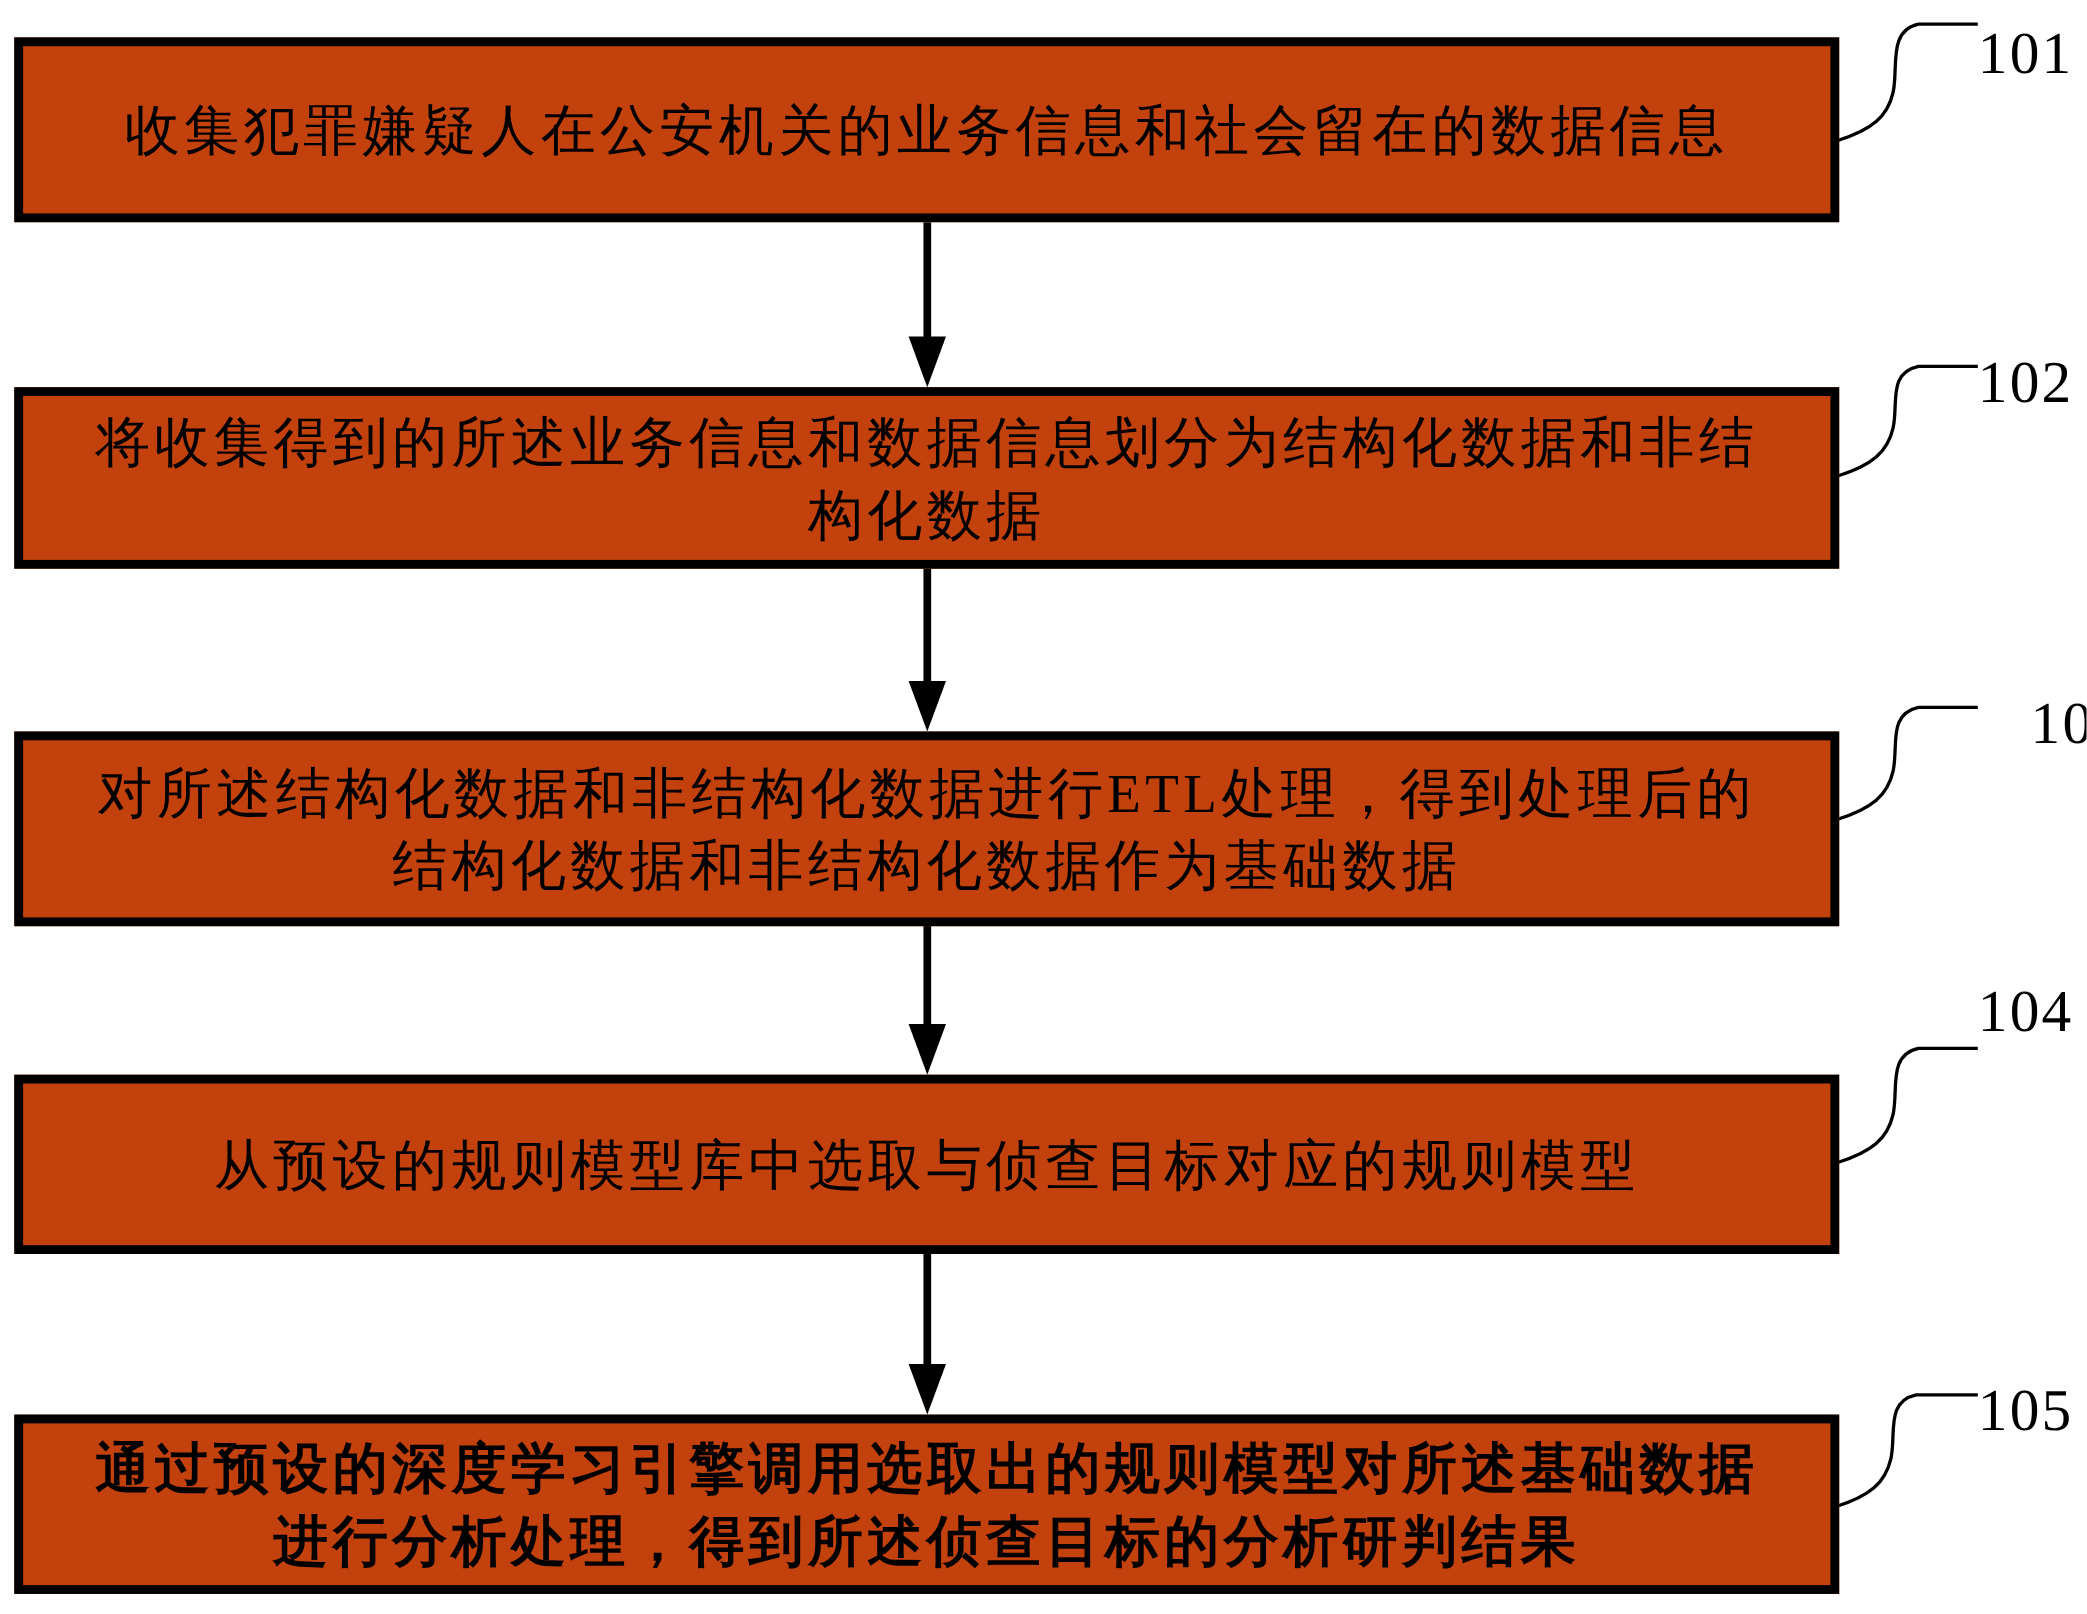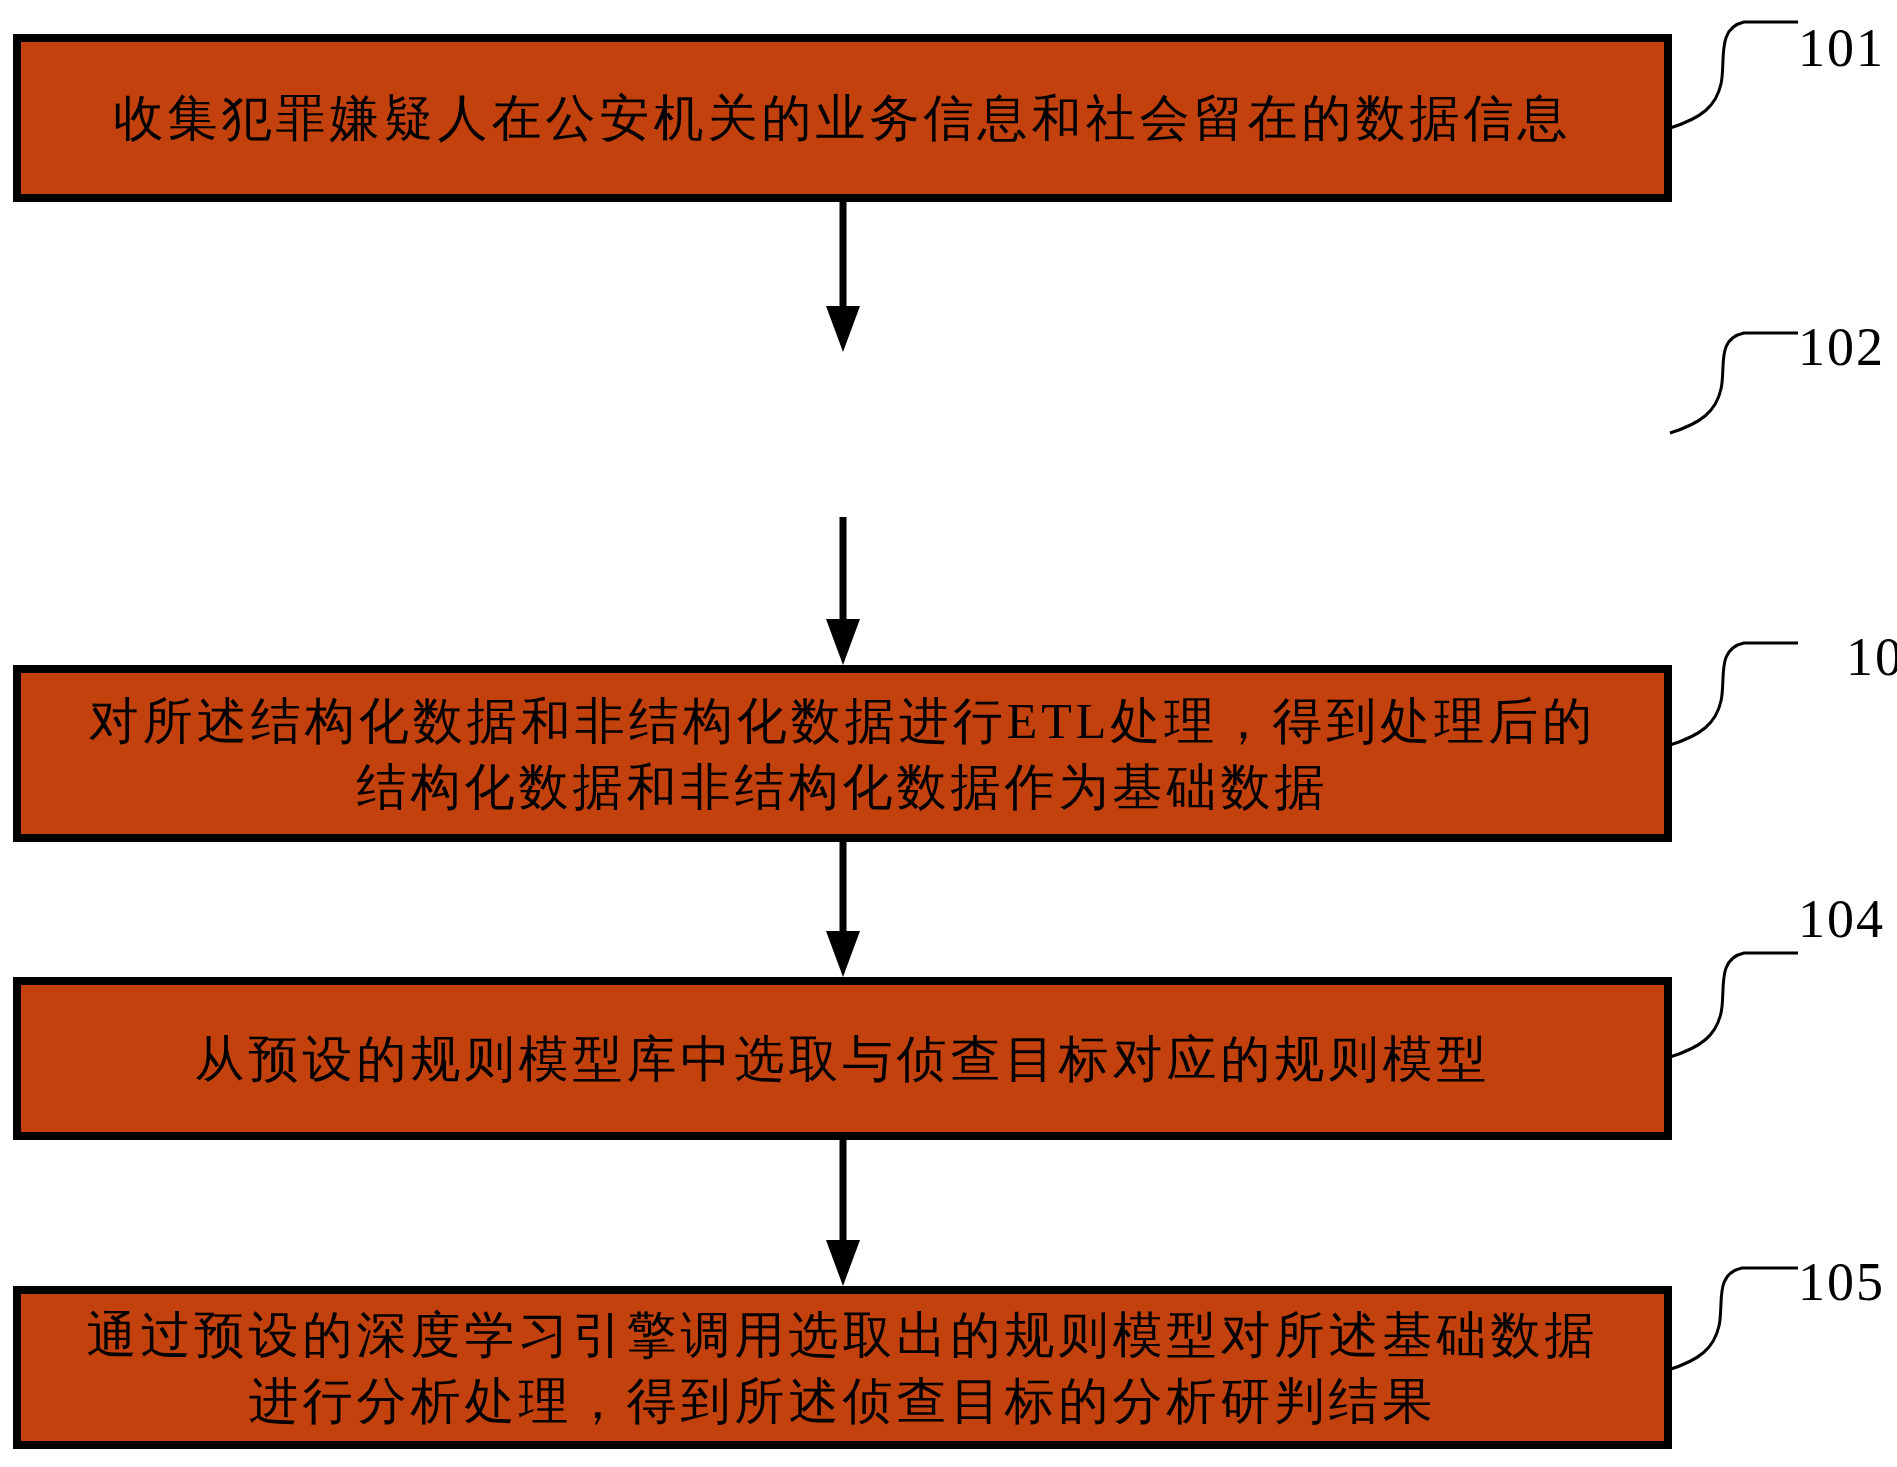--- a/index.html
+++ b/index.html
@@ -32,21 +32,21 @@
     font-size: 50px;
     line-height: 66px;
     letter-spacing: 4px;
     color: #000000;
     white-space: pre-line;
   }
   .box-1 { top: 34px;   height: 168px; }
   .box-2 { top: 352px;  height: 165px; }
   .box-3 { top: 665px;  height: 177px; }
   .box-4 { top: 977px;  height: 163px; }
-  .box-5 { top: 1286px; height: 163px; }
+  .box-5 { top: 1286px; height: 163px; font-weight: bold; }
 
   .ref-label {
     position: absolute;
     left: 1798px;
     width: 99px;
     font-size: 54px;
     line-height: 54px;
     color: #000000;
     text-align: left;
     letter-spacing: 2px;
@@ -100,20 +100,24 @@
 
     <path d="M1670,1057 C1702,1047 1716,1035 1721,1013 C1726,991 1716,959 1744,953 L1798,953" stroke="#000000" stroke-width="3" fill="none"></path>
 
     <path d="M1668,1370 C1700,1360 1714,1348 1719,1326 C1724,1304 1714,1274 1742,1268 L1798,1268" stroke="#000000" stroke-width="3" fill="none"></path>
   </svg>
 
   <div class="flow-box box-1">
     <span class="box-text">收集犯罪嫌疑人在公安机关的业务信息和社会留在的数据信息</span>
   </div>
 
+  <div class="flow-box box-2">
+    <span class="box-text">将收集得到的所述业务信息和数据信息划分为结构化数据和非结
+构化数据</span>
+  </div>
 
   <div class="flow-box box-3">
     <span class="box-text">对所述结构化数据和非结构化数据进行ETL处理，得到处理后的
 结构化数据和非结构化数据作为基础数据</span>
   </div>
 
   <div class="flow-box box-4">
     <span class="box-text">从预设的规则模型库中选取与侦查目标对应的规则模型</span>
   </div>
 

